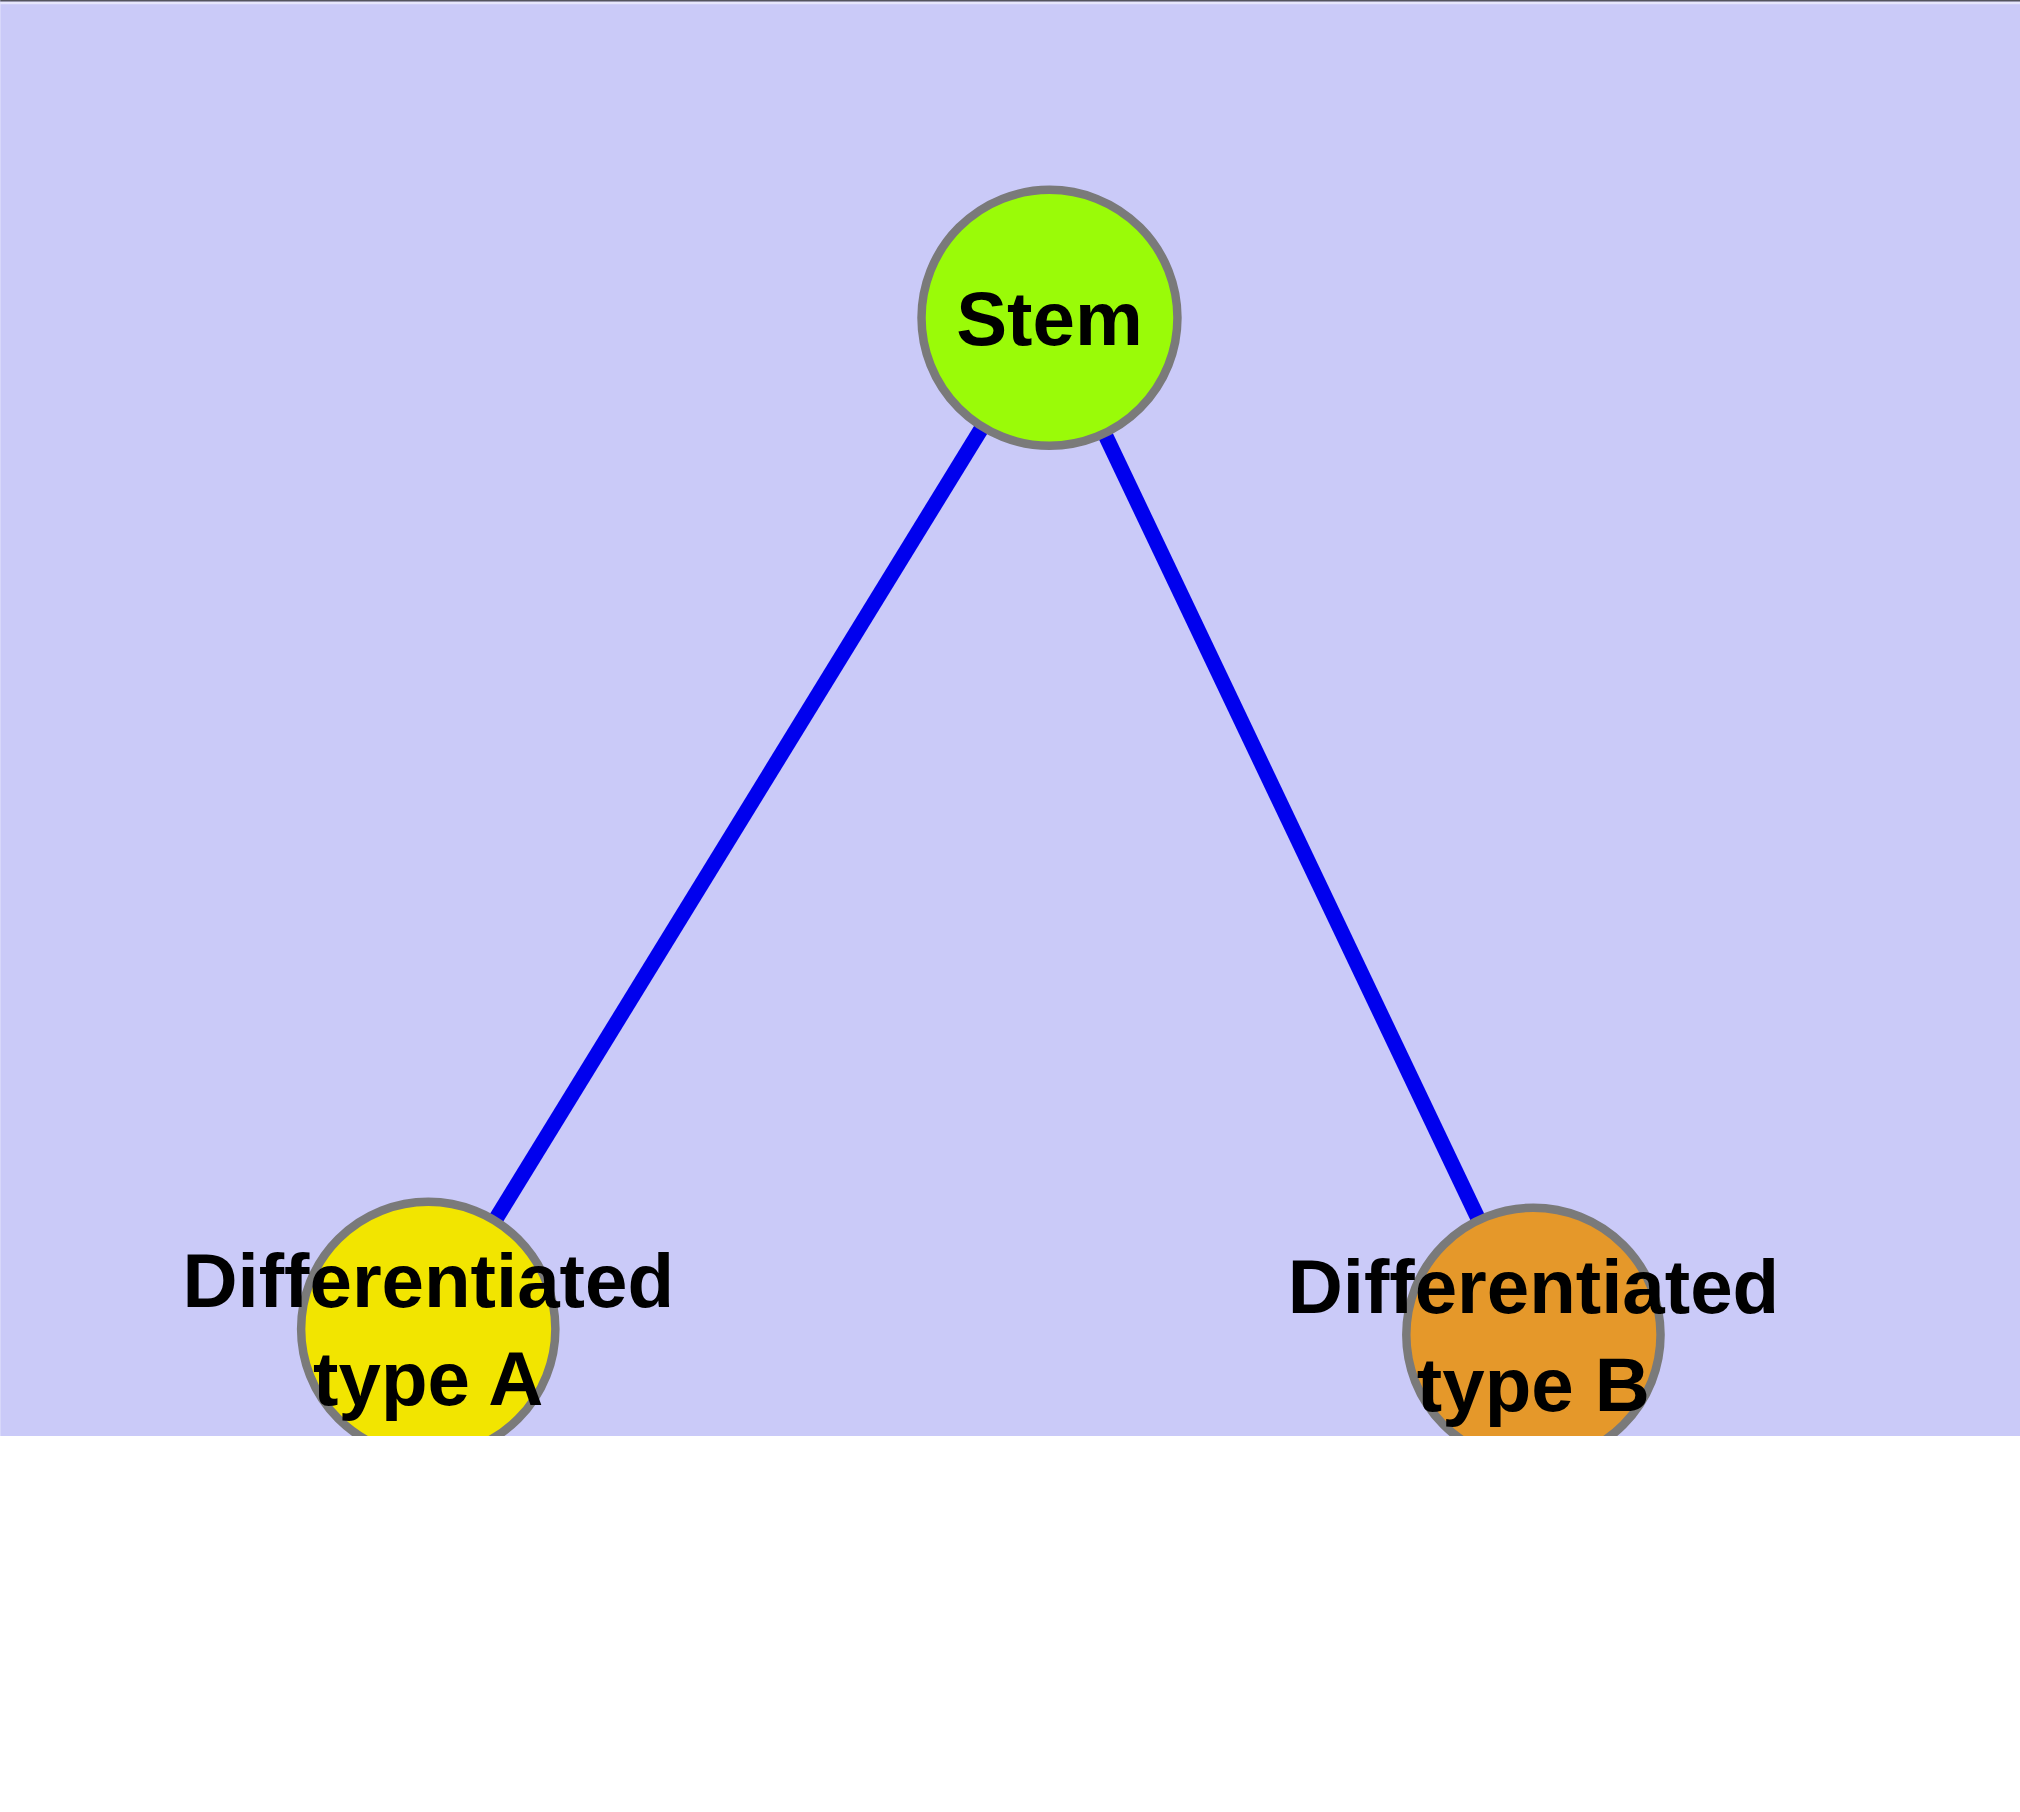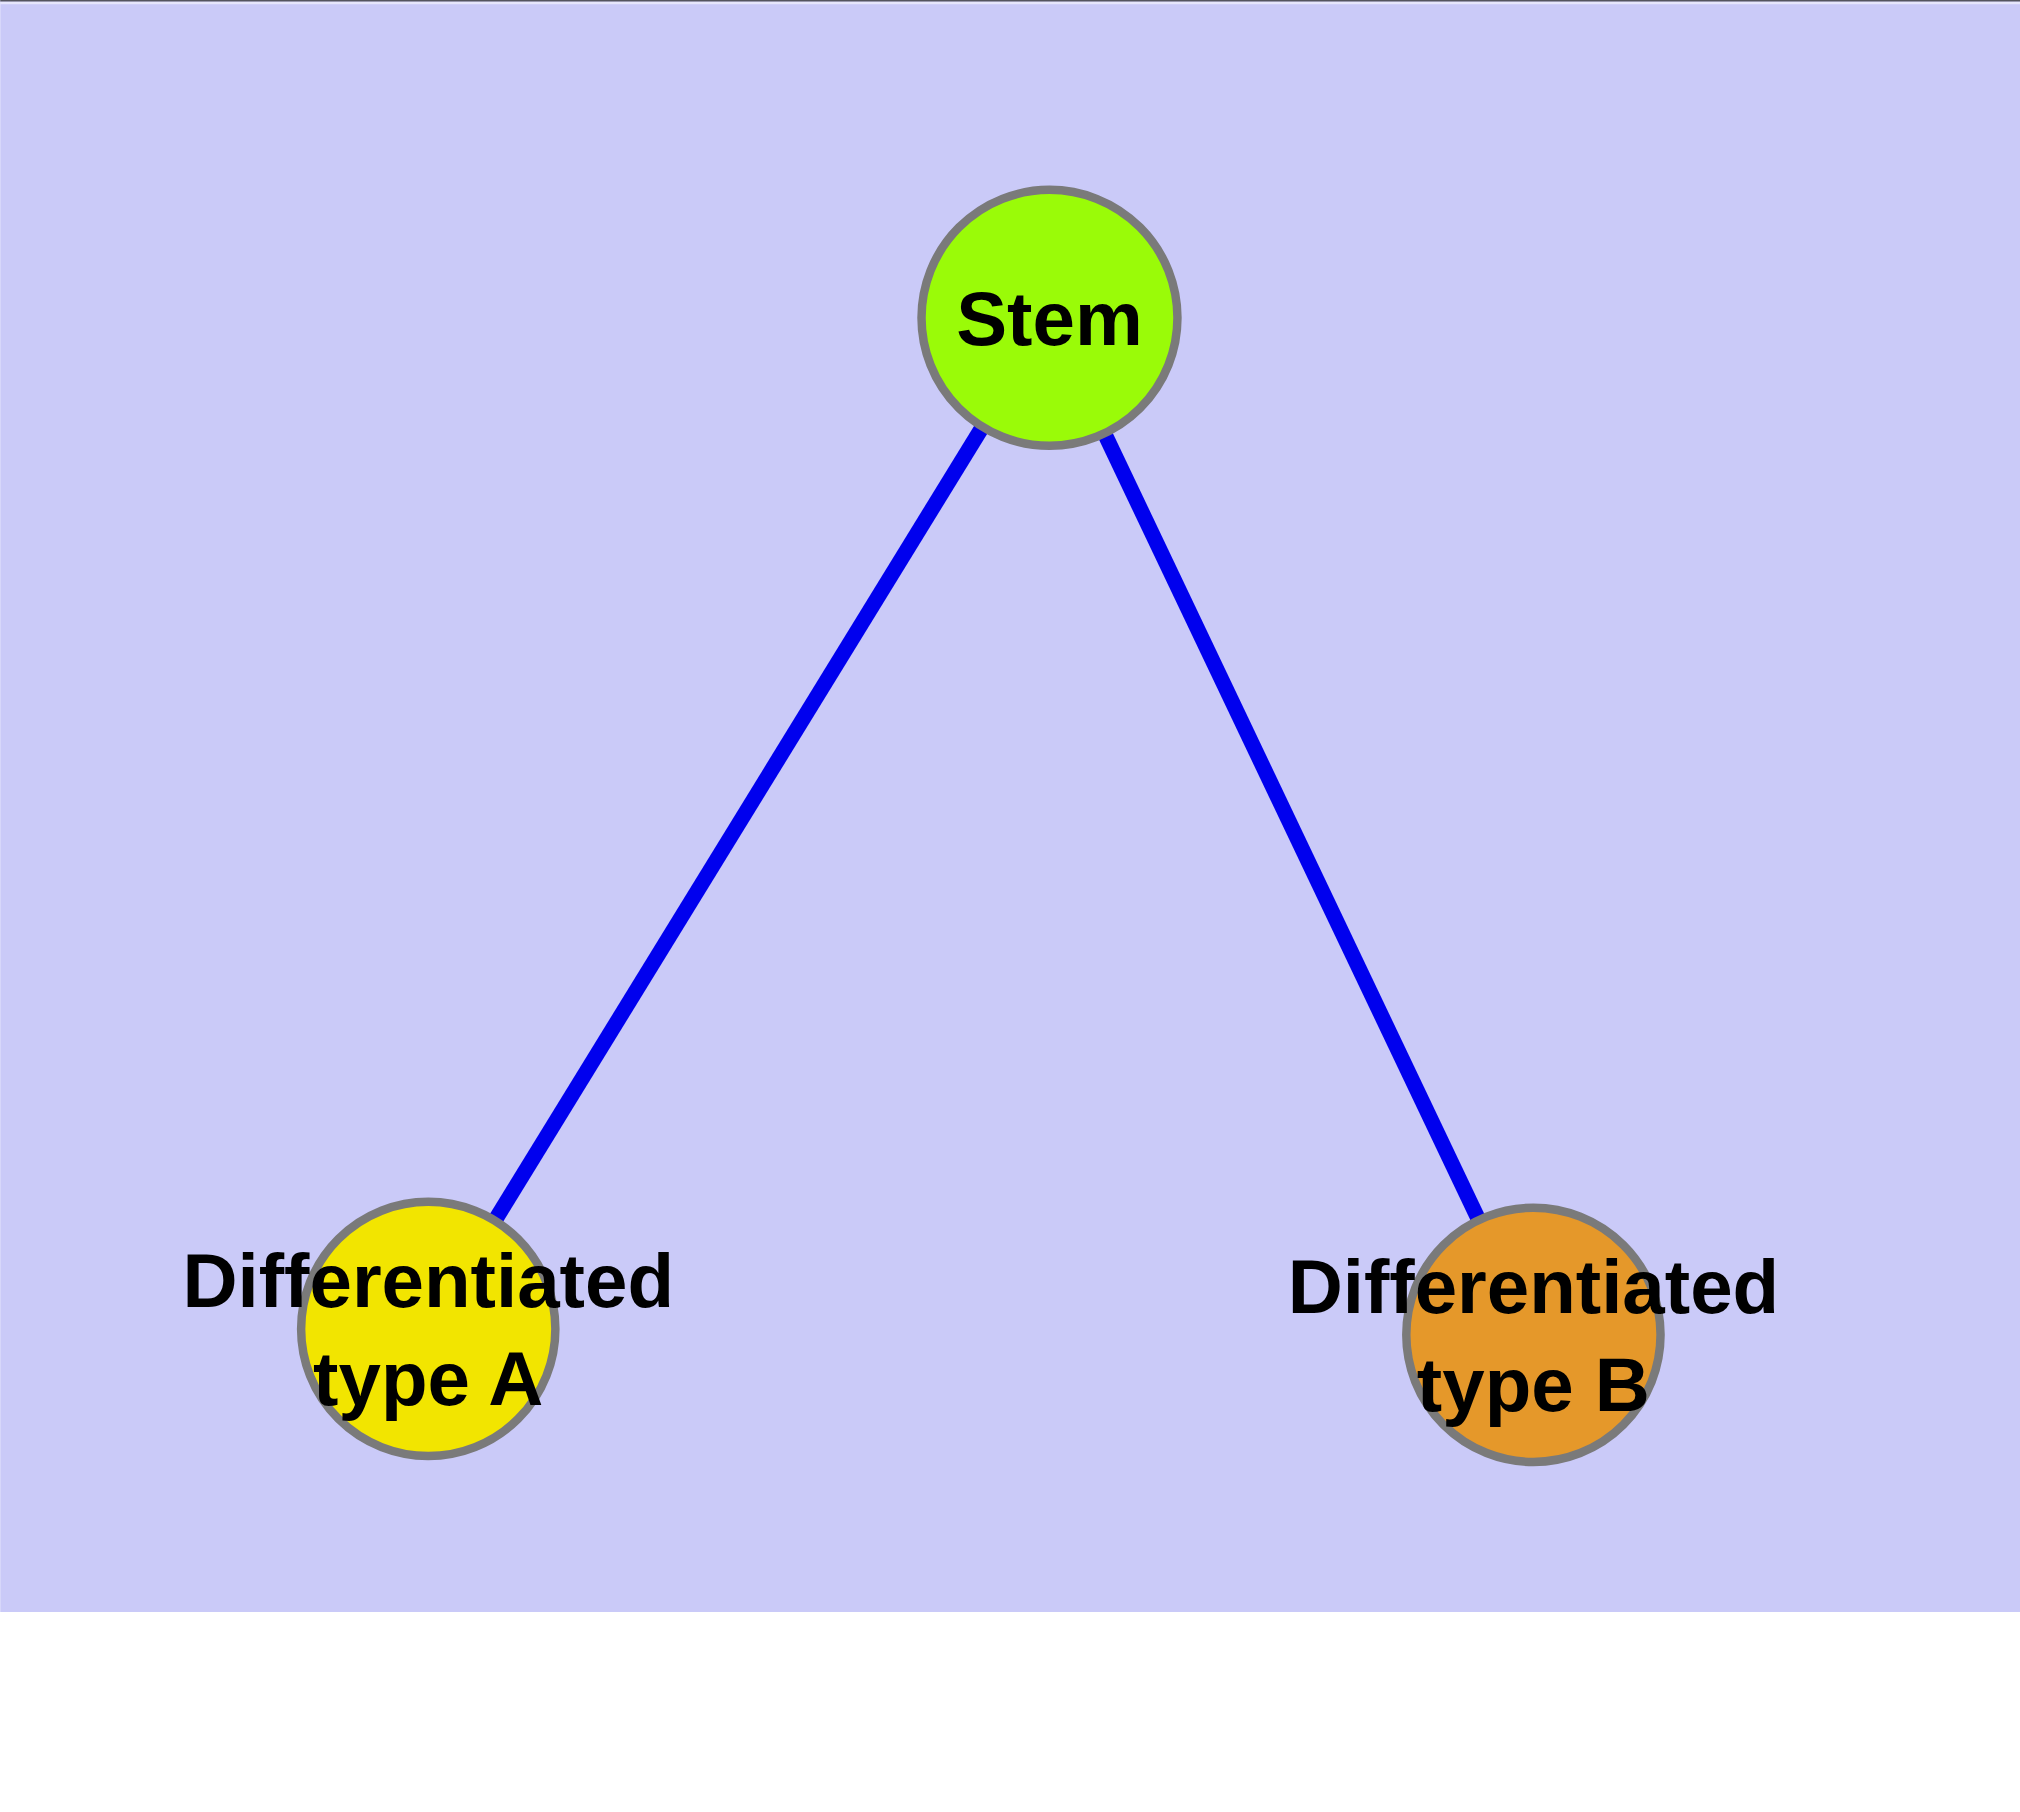--- a/index.html
+++ b/index.html
@@ -3,21 +3,21 @@
 <meta charset="utf-8">
 <style>
   html, body {
     margin: 0;
     padding: 0;
     font-family: "Liberation Sans", sans-serif;
   }
   .screen {
     position: relative;
     width: 2021px;
-    height: 1612px;
+    height: 1436px;
     overflow: hidden;
     text-decoration: underline;
   }
   svg {
     display: block;
   }
   text {
     font-family: "Liberation Sans", "DejaVu Sans", sans-serif;
     font-weight: 700;
   }

